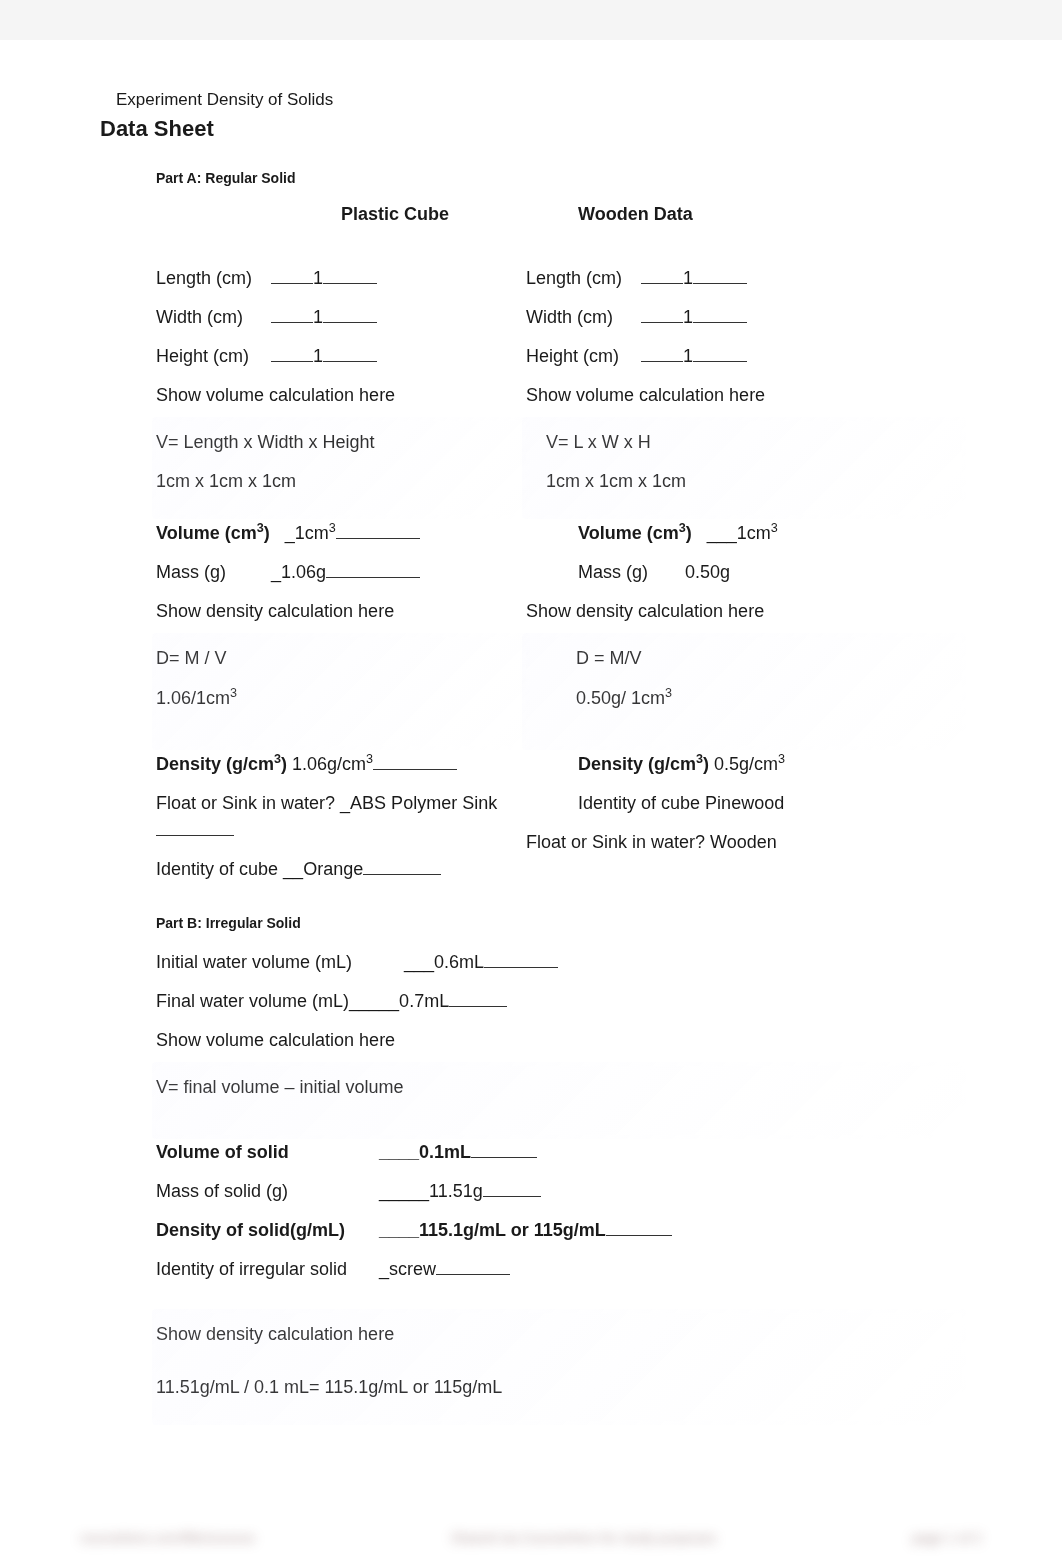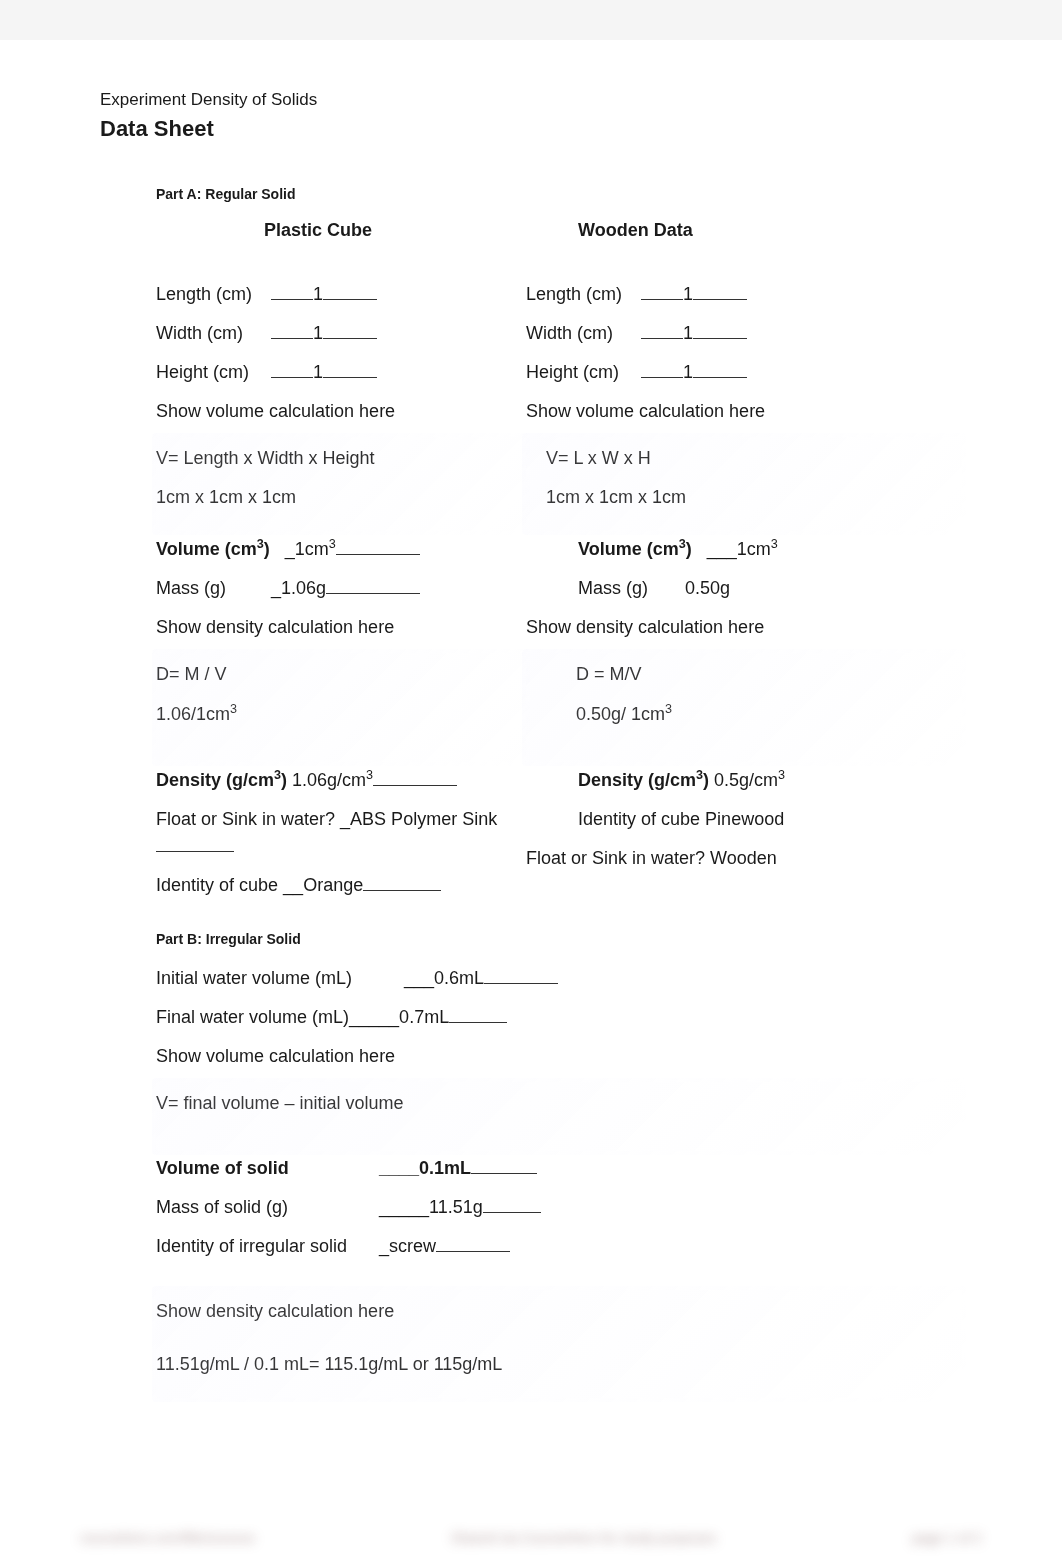--- a/index.html
+++ b/index.html
@@ -18,25 +18,26 @@
       margin: 0 auto;
       background: #fff;
       padding: 50px 100px 80px 100px;
       position: relative;
       font-size: 18px;
       color: #1a1a1a;
     }
     .header-small {
       font-size: 17px;
       margin-bottom: 6px;
+      margin-left: 16px;
     }
     .header-bold {
       font-size: 22px;
       font-weight: bold;
-      margin-bottom: 44px;
+      margin-bottom: 28px;
     }
     .content {
       padding-left: 56px;
     }
     .part-title {
       font-weight: bold;
       margin-bottom: 18px;
       font-size: 14px;
     }
     .columns {
@@ -44,21 +45,21 @@
       margin-bottom: 20px;
     }
     .col-left {
       width: 370px;
     }
     .col-right {
       flex: 1;
     }
     .col-title {
       font-weight: bold;
-      text-align: left;
+      text-align: center;
       margin-bottom: 40px;
       padding-left: 108px;
     }
     .col-title-right {
       font-weight: bold;
       text-align: left;
       margin-bottom: 40px;
       padding-left: 52px;
     }
     .row {
@@ -274,20 +275,24 @@
 
     <div class="part-b-row">
       <span class="part-b-label bold">Volume of solid</span>
       <span class="bold">____0.1mL</span><span class="underline-post bold" style="min-width:66px;"></span>
     </div>
     <div class="part-b-row">
       <span class="part-b-label">Mass of solid (g)</span>
       <span>_____11.51g</span><span class="underline-post" style="min-width:58px;"></span>
     </div>
     <div class="part-b-row">
+      <span class="part-b-label bold">Density of solid(g/mL)</span>
+      <span class="bold">____115.1g/mL or 115g/mL</span><span class="underline-post bold" style="min-width:66px;"></span>
+    </div>
+    <div class="part-b-row">
       <span class="part-b-label">Identity of irregular solid</span>
       <span>_screw</span><span class="underline-post" style="min-width:74px;"></span>
     </div>
 
     <div class="spacer"></div>
     <div class="blurred-box section-blur">
       <div class="row">Show density calculation here</div>
       <div class="spacer"></div>
       <div class="row">11.51g/mL / 0.1 mL= 115.1g/mL or 115g/mL</div>
     </div>

